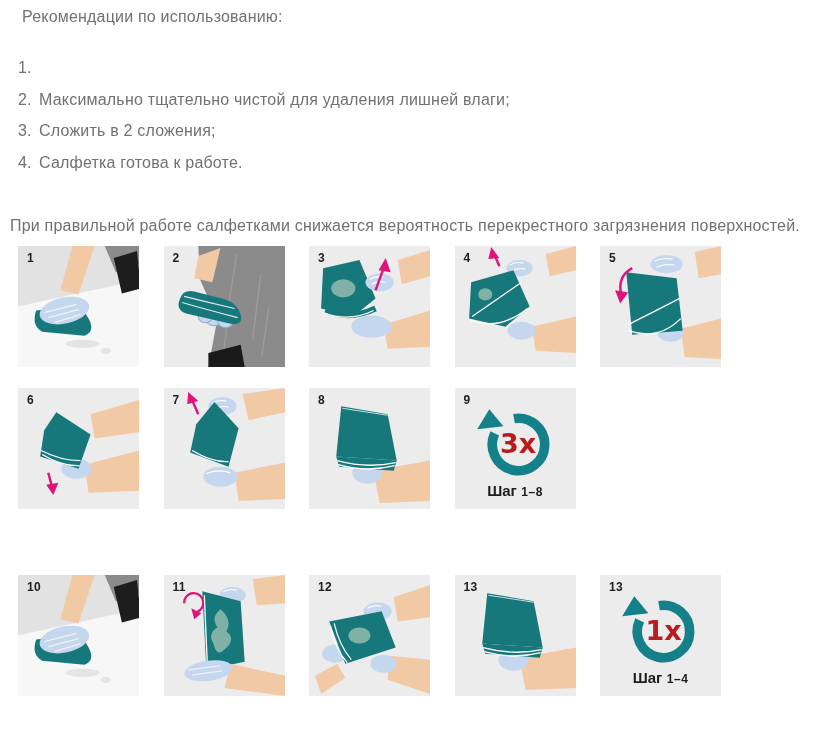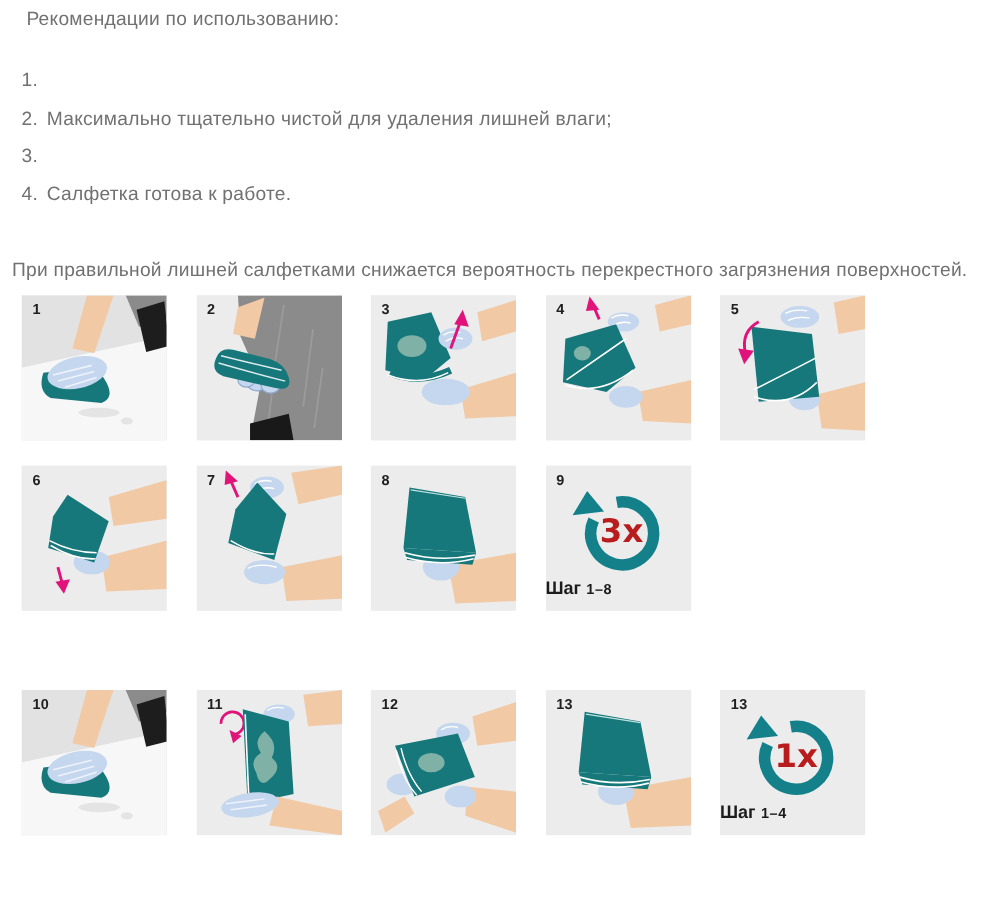--- a/index.html
+++ b/index.html
@@ -19,21 +19,21 @@
   }
   .tile .num{
     position:absolute;top:5px;left:9px;font-size:12px;font-weight:bold;color:#202020;z-index:3;letter-spacing:.3px;
   }
   .tile svg.art{position:absolute;top:0;left:0;width:121px;height:121px;display:block;}
   .cycle .times{
     position:absolute;top:40px;left:6px;width:115px;text-align:center;z-index:2;
     font-size:27px;font-weight:bold;color:#b91c1c;font-family:"DejaVu Sans","Liberation Sans",sans-serif;
   }
   .cycle .shag{
-    position:absolute;bottom:9px;left:0;width:121px;z-index:2;color:#1c1c1c;
+    position:absolute;bottom:9px;left:0;width:121px;text-align:center;z-index:2;color:#1c1c1c;
   }
   .cycle .shag .shag-word{font-size:15px;font-weight:bold;}
   .cycle .shag .shag-range{font-size:12px;font-weight:bold;letter-spacing:.5px;}
   .defs-hidden{position:absolute;width:0;height:0;overflow:hidden;}
 </style>
 </head>
 <body>
 
 <svg class="defs-hidden" xmlns="http://www.w3.org/2000/svg" aria-hidden="true">
   <defs>
@@ -175,28 +175,29 @@
   <ol class="rec-list">
     <li>
       <span class="li-num">1.</span>
     </li>
     <li>
       <span class="li-num">2.</span>
       <span>Максимально тщательно чистой для удаления лишней влаги;</span>
     </li>
     <li>
       <span class="li-num">3.</span>
+      <span>Сложить в 2 сложения;</span>
     </li>
     <li>
       <span class="li-num">4.</span>
       <span>Салфетка готова к работе.</span>
     </li>
   </ol>
 
-  <div class="para">При правильной лишней салфетками снижается вероятность перекрестного загрязнения поверхностей.</div>
+  <div class="para">При правильной работе салфетками снижается вероятность перекрестного загрязнения поверхностей.</div>
 
   <div class="row row1">
     <figure class="tile">
       <figcaption class="num">1</figcaption>
       <svg class="art" viewBox="0 0 120 120">
           <use href="#art-wipe"></use>
         </svg>
     </figure>
     <figure class="tile">
       <figcaption class="num">2</figcaption>

